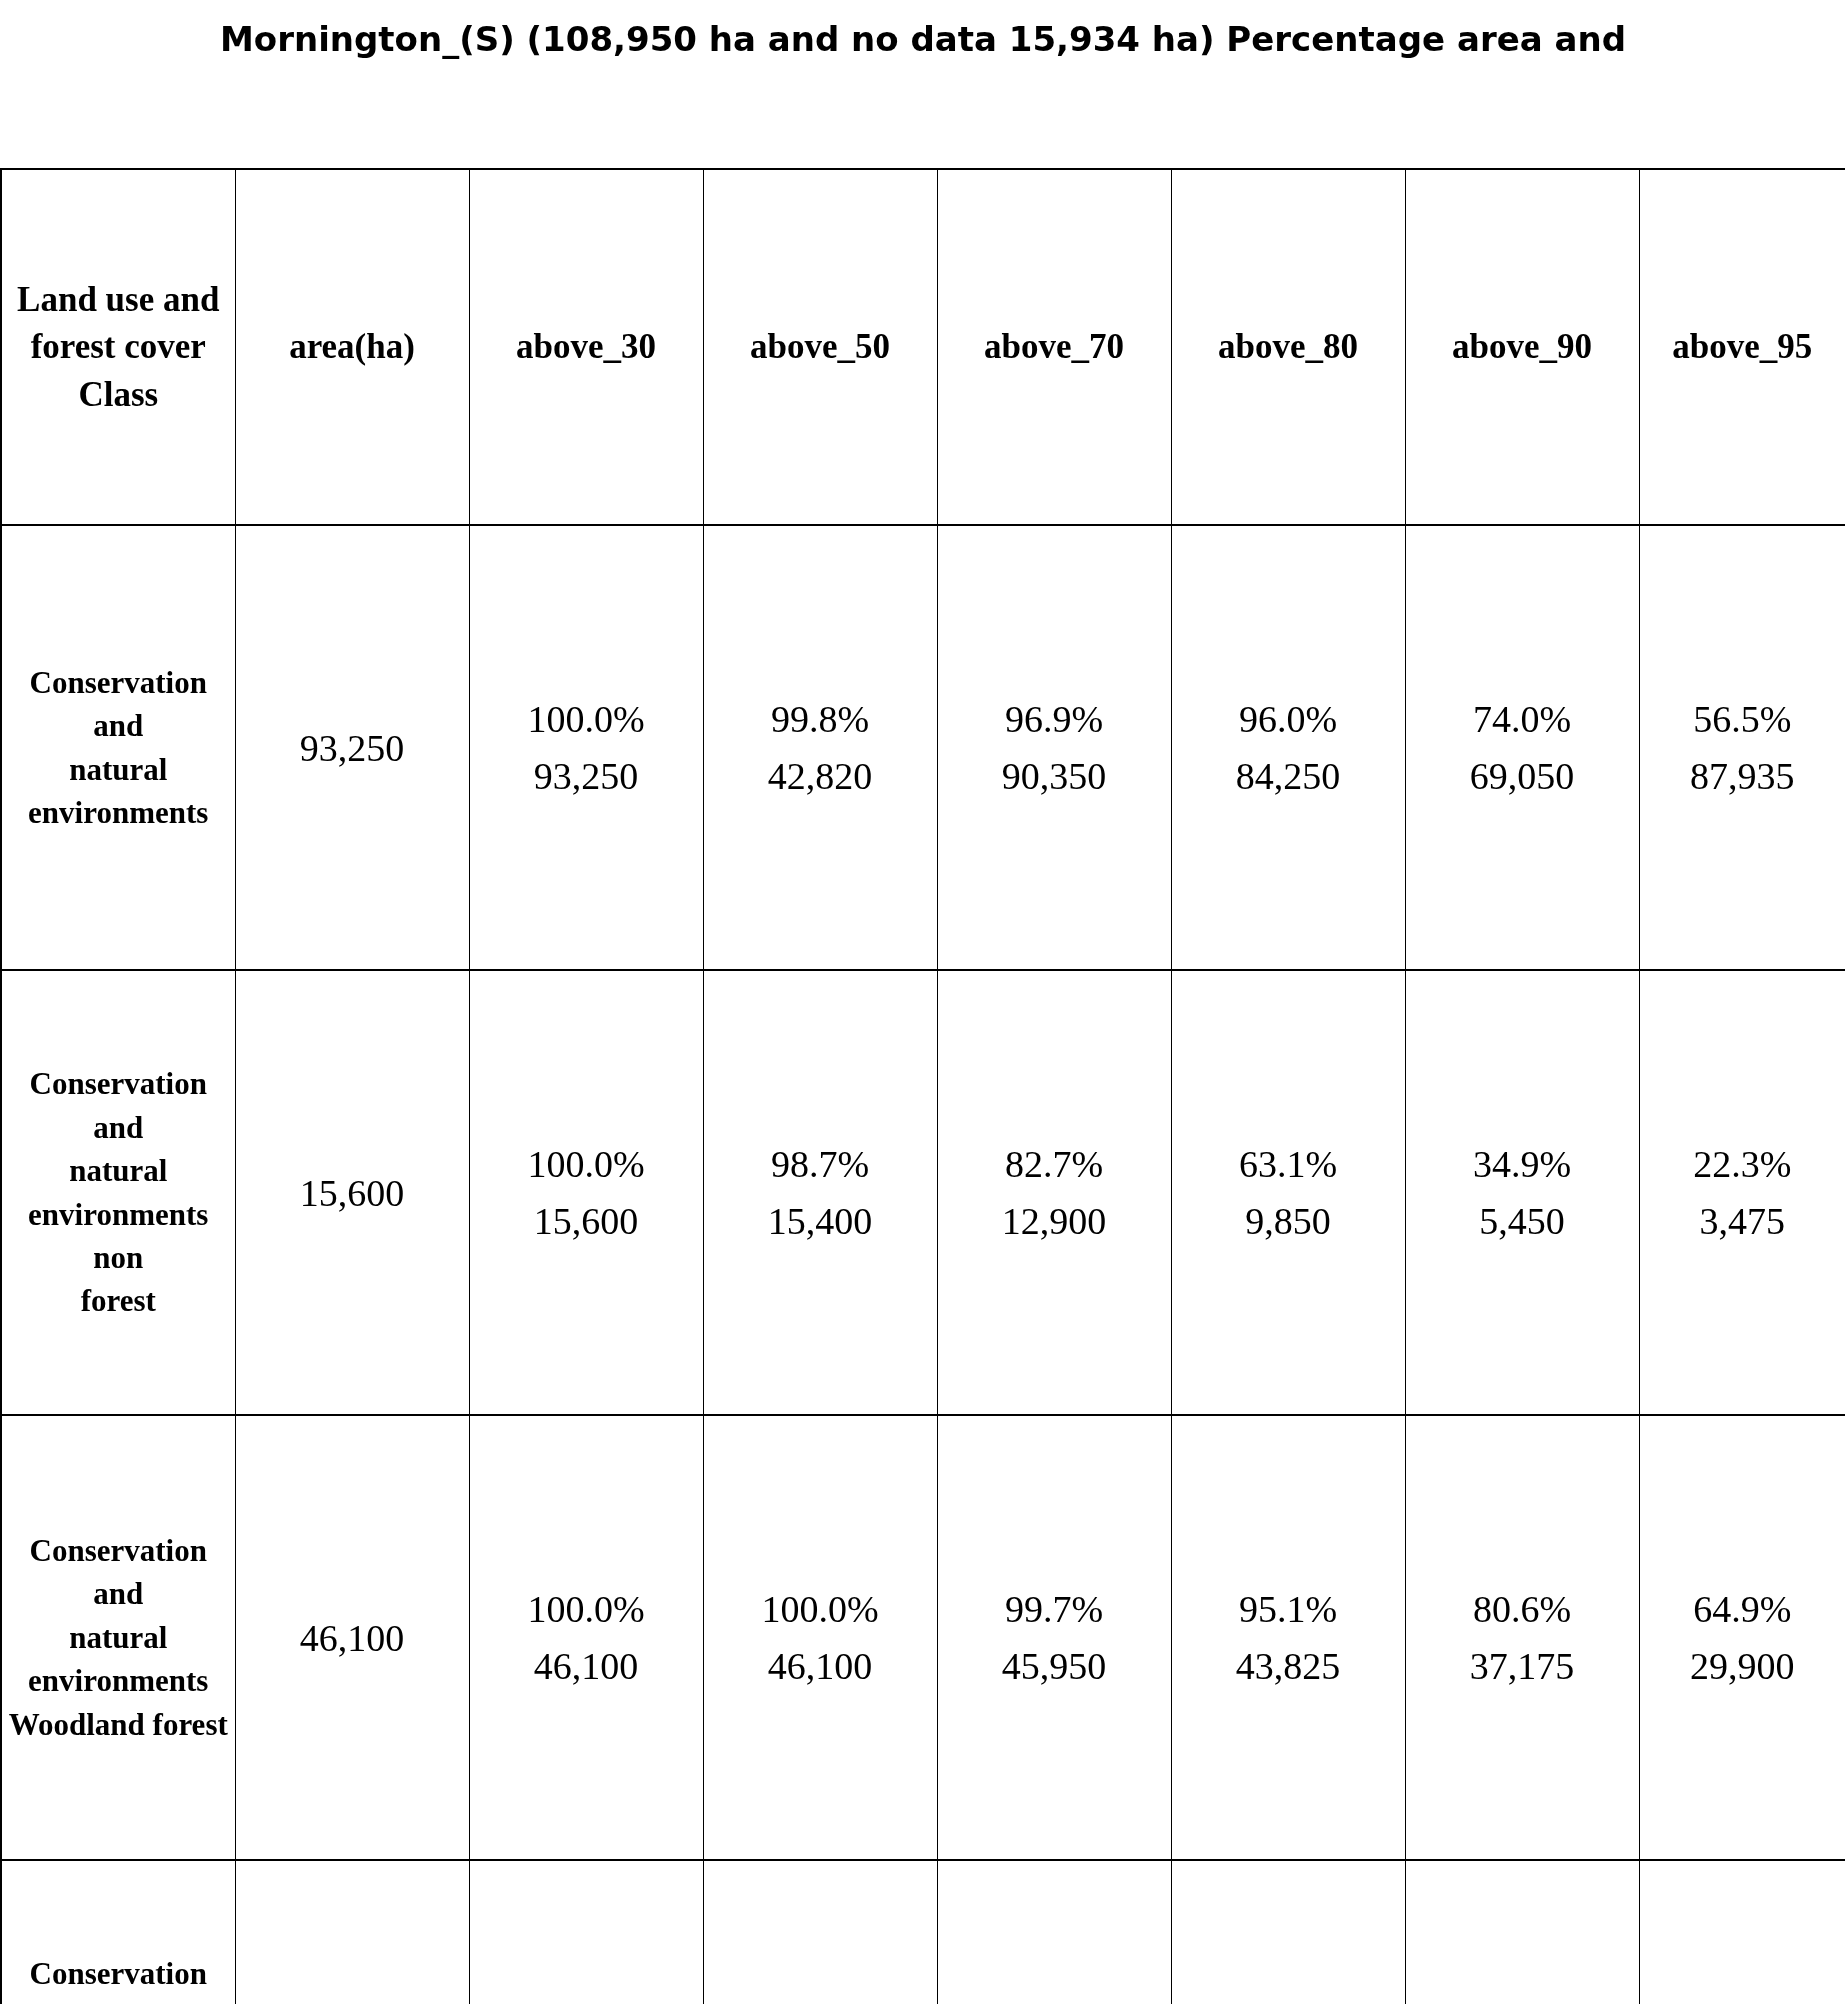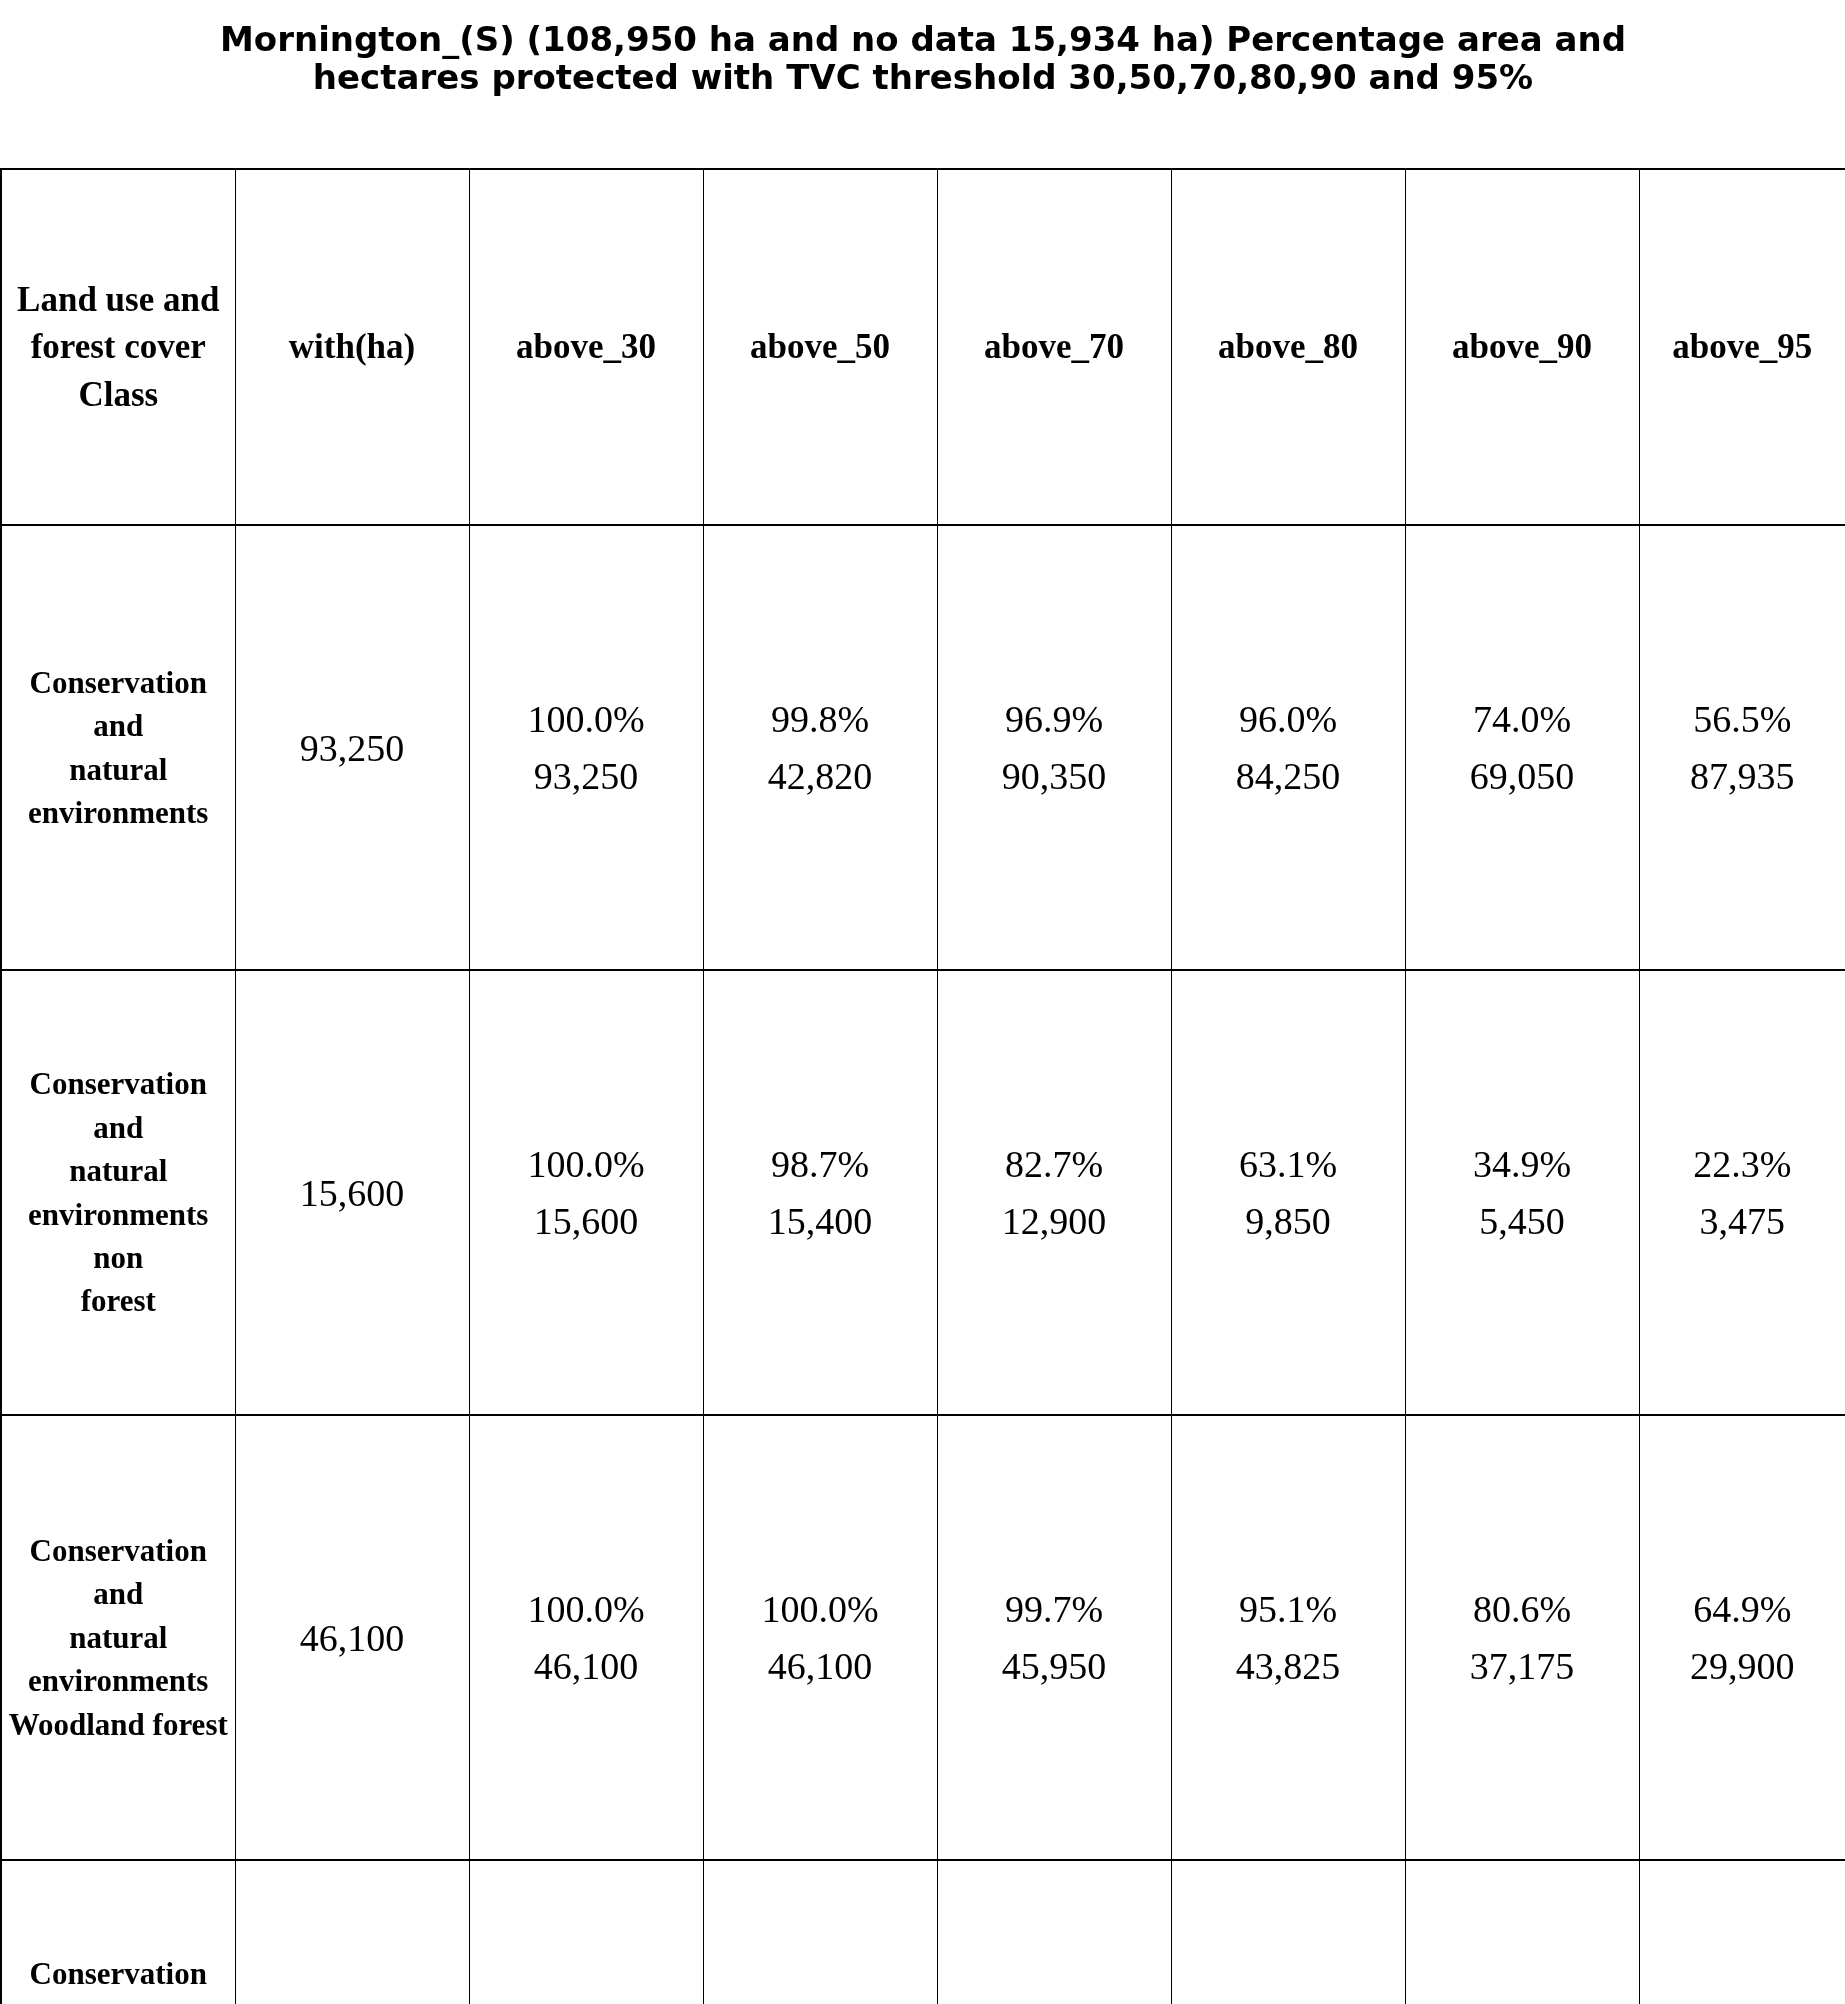--- a/index.html
+++ b/index.html
@@ -21,39 +21,39 @@
   th.hdr{font-weight:bold;font-size:35px;line-height:1.35;white-space:pre-line;}
   td.cls{font-weight:bold;font-size:31px;line-height:1.4;white-space:pre-line;}
   td.area{font-size:38px;}
   td.val{font-size:38px;line-height:1.5;white-space:pre-line;}
 </style>
 </head>
 <body>
 
 <div class="page">
 
-  <div class="title"><span>Mornington_(S) (108,950 ha and no data 15,934 ha) Percentage area and</span><br><span>hectares protected with TVC threshold 30,50,70,80,90 and 95%</span></div>
+  <div class="title"><span>Mornington_(S) (108,950 ha and no data 15,934 ha) Percentage area and</span><br></div>
 
   <table class="tvc">
     <colgroup>
       <col style="width:234px">
         <col style="width:234px">
         <col style="width:234px">
         <col style="width:234px">
       <col style="width:234px">
         <col style="width:234px">
         <col style="width:234px">
         <col style="width:207px">
     </colgroup>
     <thead>
       <tr>
         <th class="hdr">Land use and
 forest cover
 Class</th>
-        <th class="hdr">with(ha)</th>
+        <th class="hdr">area(ha)</th>
         <th class="hdr">above_30</th>
         <th class="hdr">above_50</th>
         <th class="hdr">above_70</th>
         <th class="hdr">above_80</th>
         <th class="hdr">above_90</th>
         <th class="hdr">above_95</th>
       </tr>
     </thead>
     <tbody id="tvc-body">
         <tr>

